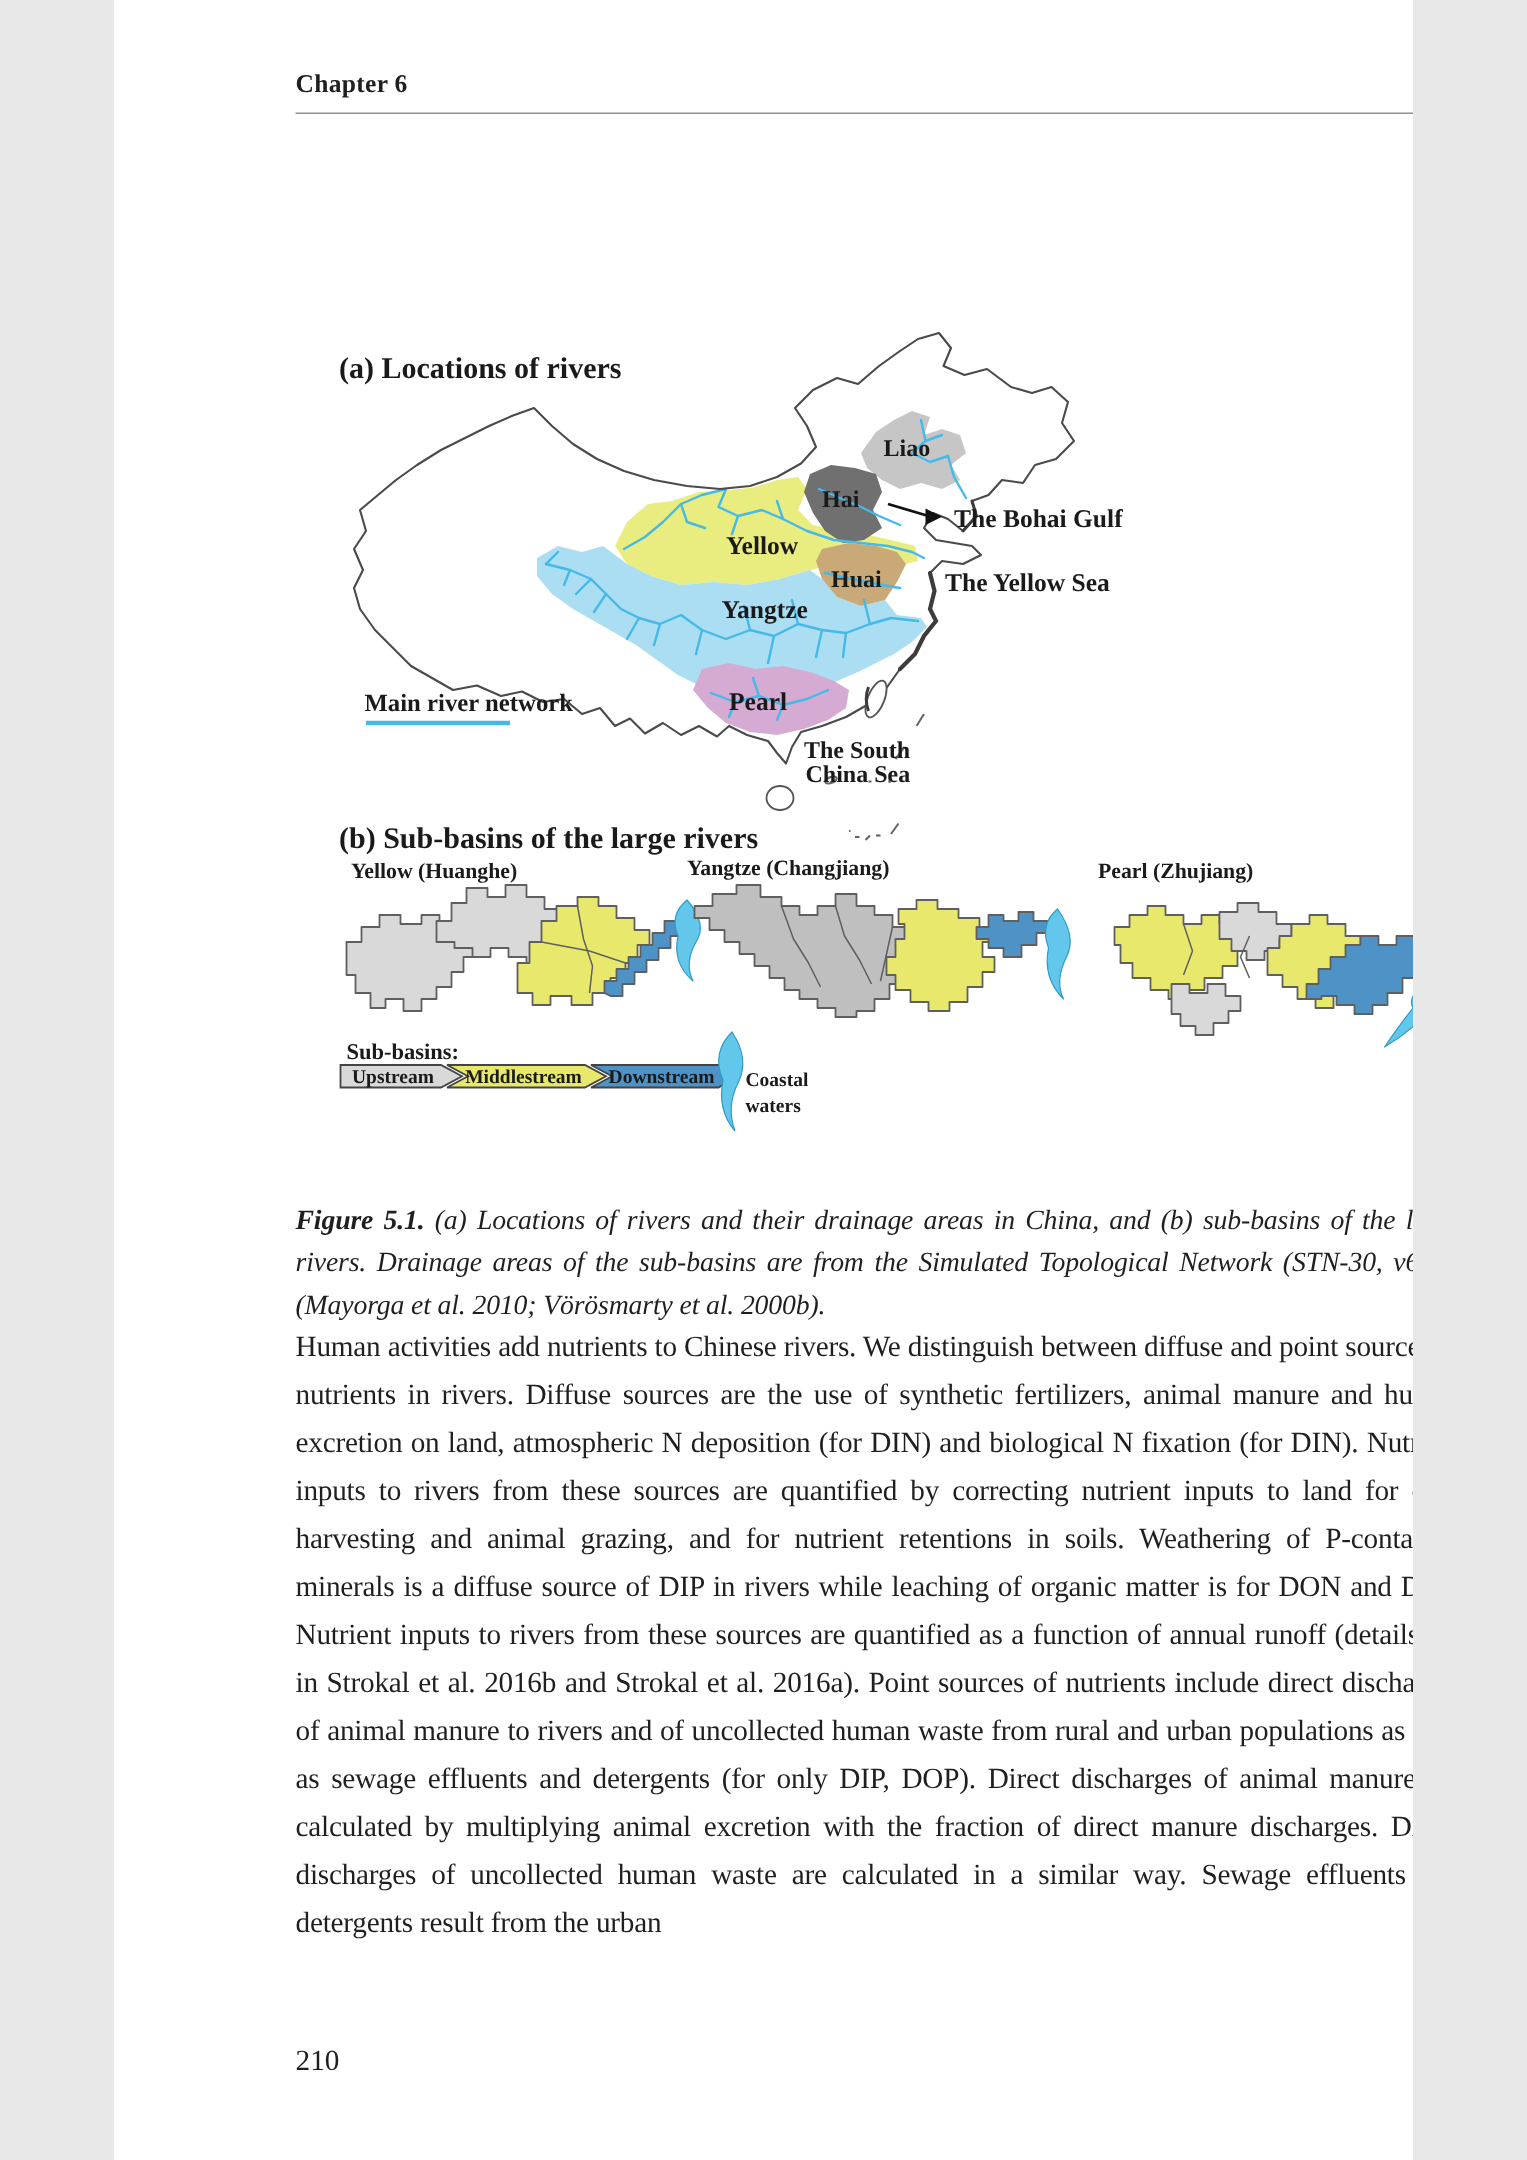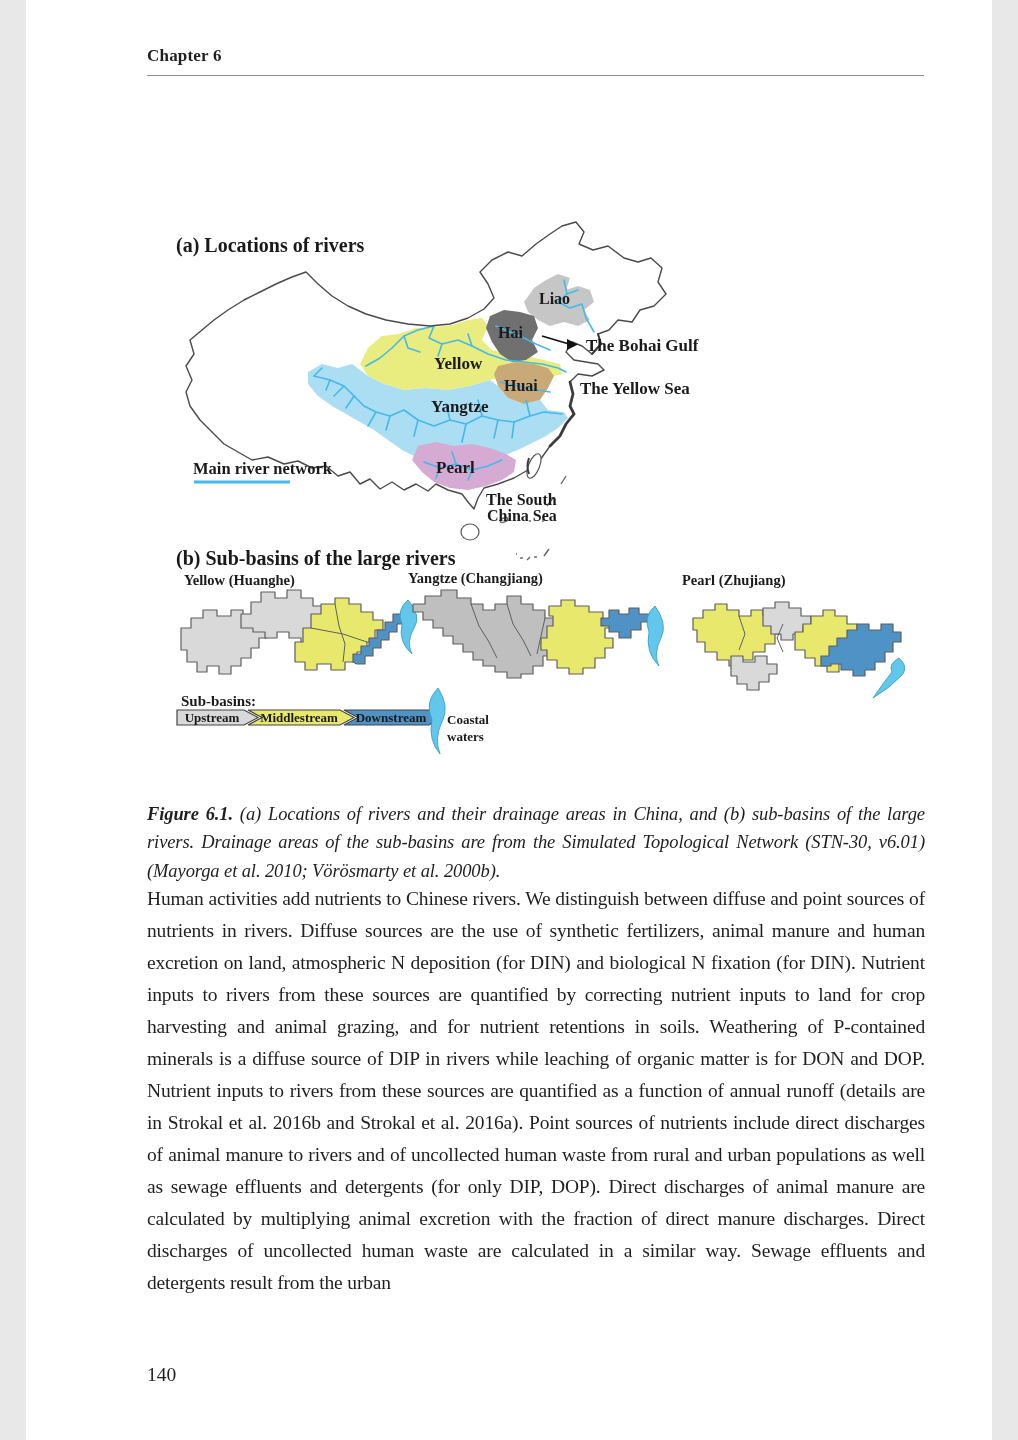--- a/index.html
+++ b/index.html
@@ -1,18 +1,18 @@
 <!DOCTYPE html>
 <html><head>
 <meta charset="utf-8">
 <style>
   html,body{margin:0;padding:0;background:#e8e8e8;}
   .page{
     position:relative;
-    width:966px;height:1440px;
+    width:866px;height:1440px;
     background:#ffffff;
     margin:0 auto;
     font-family:"Liberation Serif", serif;
     color:#1f1f1f;
     overflow:hidden;
   }
   .chapter-header{
     position:absolute;left:121px;top:46px;width:777px;
     font-size:17px;font-weight:bold;letter-spacing:.2px;
     padding-bottom:9px;border-bottom:1.5px solid #909090;
@@ -194,19 +194,19 @@
         <text class="chevlabel" x="66" y="508" text-anchor="middle">Upstream</text>
         <text class="chevlabel" x="153" y="508" text-anchor="middle">Middlestream</text>
         <text class="chevlabel" x="245" y="508" text-anchor="middle">Downstream</text>
         <path stroke="#2e9cc9" stroke-width="0.8" d="M292,474 Q304,492 296,508 Q288,524 294,540 Q282,526 286,506 Q278,488 292,474 Z" fill="#62c7ea"></path>
         <text class="coastallabel" x="301" y="510">Coastal</text>
         <text class="coastallabel" x="301" y="527">waters</text>
       </g>
     </svg>
   </div>
 
-  <p class="caption"><span class="lead">Figure 6.1.</span><span> (a) Locations of rivers and their drainage areas in China, and (b) sub-basins of the large rivers. Drainage areas of the sub-basins are from the Simulated Topological Network (STN-30, v6.01) (Mayorga et al. 2010; Vörösmarty et al. 2000b).</span></p>
+  <p class="caption"><span class="lead">Figure 5.1.</span><span> (a) Locations of rivers and their drainage areas in China, and (b) sub-basins of the large rivers. Drainage areas of the sub-basins are from the Simulated Topological Network (STN-30, v6.01) (Mayorga et al. 2010; Vörösmarty et al. 2000b).</span></p>
 
   <p class="para para-2">Human activities add nutrients to Chinese rivers. We distinguish between diffuse and point sources of nutrients in rivers. Diffuse sources are the use of synthetic fertilizers, animal manure and human excretion on land, atmospheric N deposition (for DIN) and biological N fixation (for DIN). Nutrient inputs to rivers from these sources are quantified by correcting nutrient inputs to land for crop harvesting and animal grazing, and for nutrient retentions in soils. Weathering of P-contained minerals is a diffuse source of DIP in rivers while leaching of organic matter is for DON and DOP. Nutrient inputs to rivers from these sources are quantified as a function of annual runoff (details are in Strokal et al. 2016b and Strokal et al. 2016a). Point sources of nutrients include direct discharges of animal manure to rivers and of uncollected human waste from rural and urban populations as well as sewage effluents and detergents (for only DIP, DOP). Direct discharges of animal manure are calculated by multiplying animal excretion with the fraction of direct manure discharges. Direct discharges of uncollected human waste are calculated in a similar way. Sewage effluents and detergents result from the urban</p>
 
-  <div class="page-number">140</div>
+  <div class="page-number">210</div>
 
 </div>
 
 </body></html>

